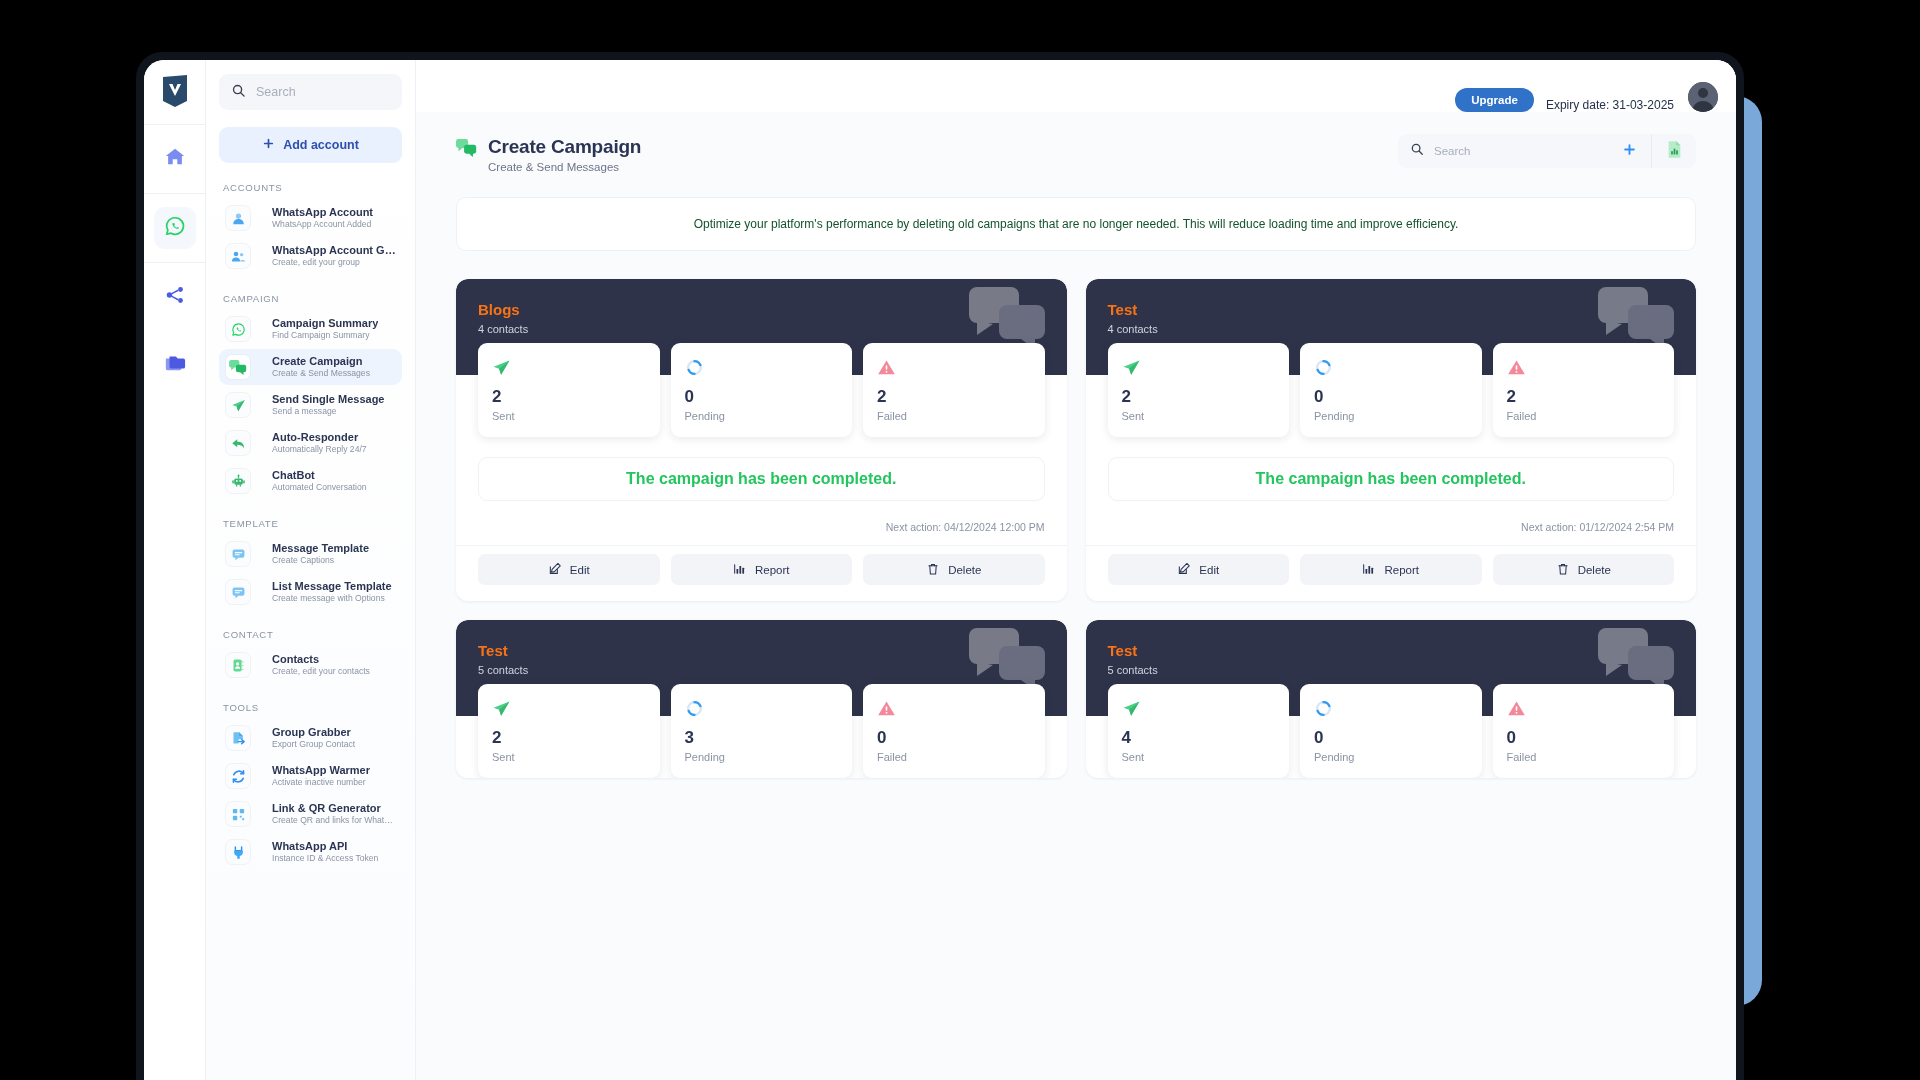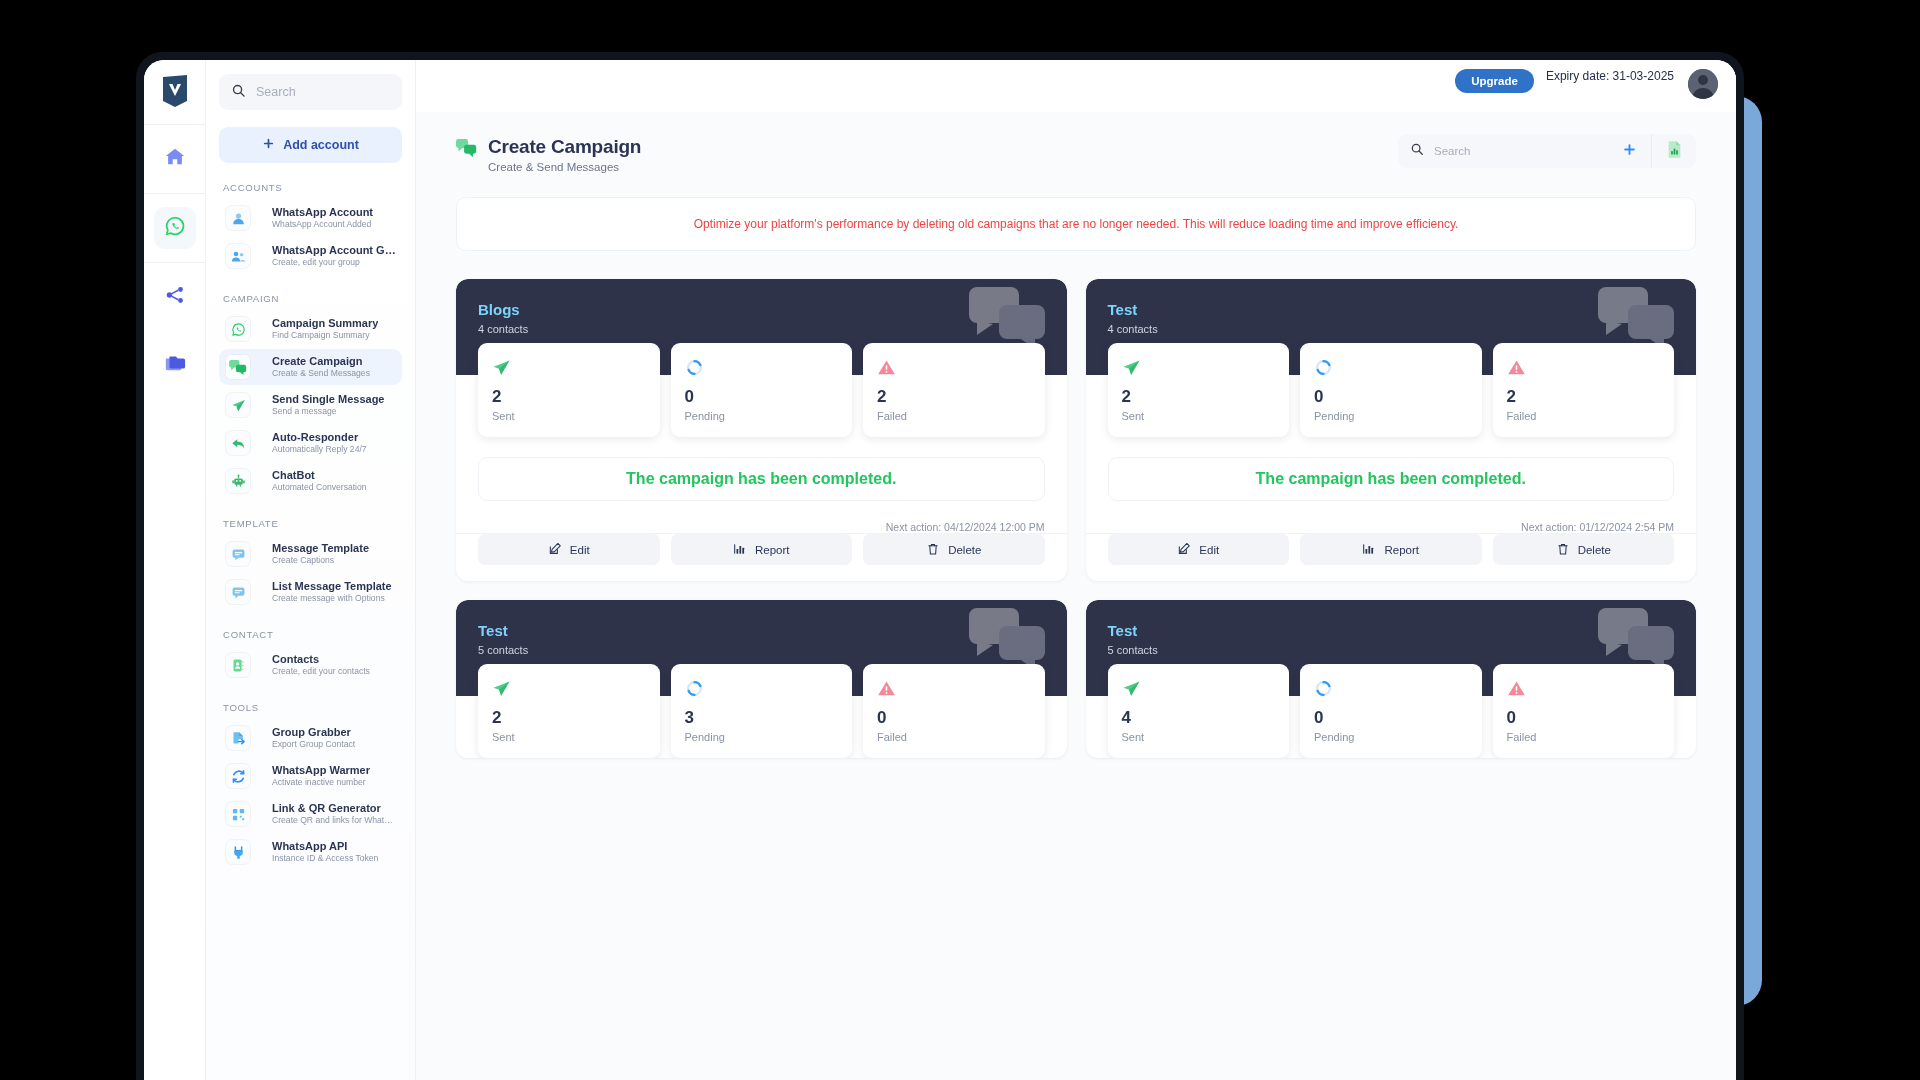--- a/index.html
+++ b/index.html
@@ -134,21 +134,21 @@
   .main {
     flex: 1 1 auto;
     display: flex;
     flex-direction: column;
     background: #fafbfd;
     min-width: 0;
   }
   .topbar {
     height: 52px;
     background: #ffffff;
-    display: flex; align-items: flex-start; justify-content: flex-end;
+    display: flex; align-items: flex-end; justify-content: flex-end;
     padding: 9px 18px 0 0;
     gap: 12px;
     flex: 0 0 52px;
   }
   .upgrade-btn {
     background: #2f72c8;
     color: #ffffff;
     font-size: 11.5px; font-weight: 700;
     padding: 6px 16px;
     border-radius: 14px;
@@ -200,41 +200,41 @@
 
   .banner {
     margin-top: 24px;
     background: #ffffff;
     border: 1px solid #eef1f6;
     border-radius: 10px;
     height: 54px;
     display: flex; align-items: center; justify-content: center;
     text-align: center;
   }
-  .banner span { color: #ef4444; font-size: 12px; }
+  .banner span { color: #14532d; font-size: 12px; }
 
   .grid {
     margin-top: 28px;
     display: grid;
     grid-template-columns: 1fr 1fr;
     gap: 19px;
   }
   .camp-card {
     background: #ffffff;
     border-radius: 12px;
     box-shadow: 0 1px 3px rgba(30,40,70,.07);
     overflow: hidden;
   }
   .cc-head {
     background: #2f3349;
     padding: 22px 22px 40px 22px;
     position: relative;
     border-radius: 12px 12px 0 0;
   }
-  .cc-name { color: #7dd3fc; font-size: 15px; font-weight: 700; }
+  .cc-name { color: #f97316; font-size: 15px; font-weight: 700; }
   .cc-contacts { color: #cfd4e0; font-size: 11px; margin-top: 5px; }
   .cc-bubbles {
     position: absolute; right: 20px; top: 8px;
     opacity: .35;
   }
   .stats {
     display: flex; gap: 11px;
     padding: 0 22px;
     margin-top: -32px;
     position: relative; z-index: 2;
@@ -261,22 +261,23 @@
   .status-box span { color: #22c55e; font-size: 16px; font-weight: 700; }
   .next-action {
     text-align: right;
     padding: 8px 22px 0 22px;
     font-size: 10.5px;
     color: #8a93a4;
     margin-top: 12px;
   }
   .cc-actions {
     display: flex; gap: 11px;
-    padding: 0 22px 16px 22px;
+    padding: 8px 22px 16px 22px;
     border-top: 1px solid #f0f2f6;
+    margin-top: 12px;
   }
   .act-btn {
     flex: 1 1 0;
     background: #f2f4f8;
     border-radius: 7px;
     height: 31px;
     display: flex; align-items: center; justify-content: center;
     gap: 8px;
     font-size: 11.5px;
     color: #2b3553;

